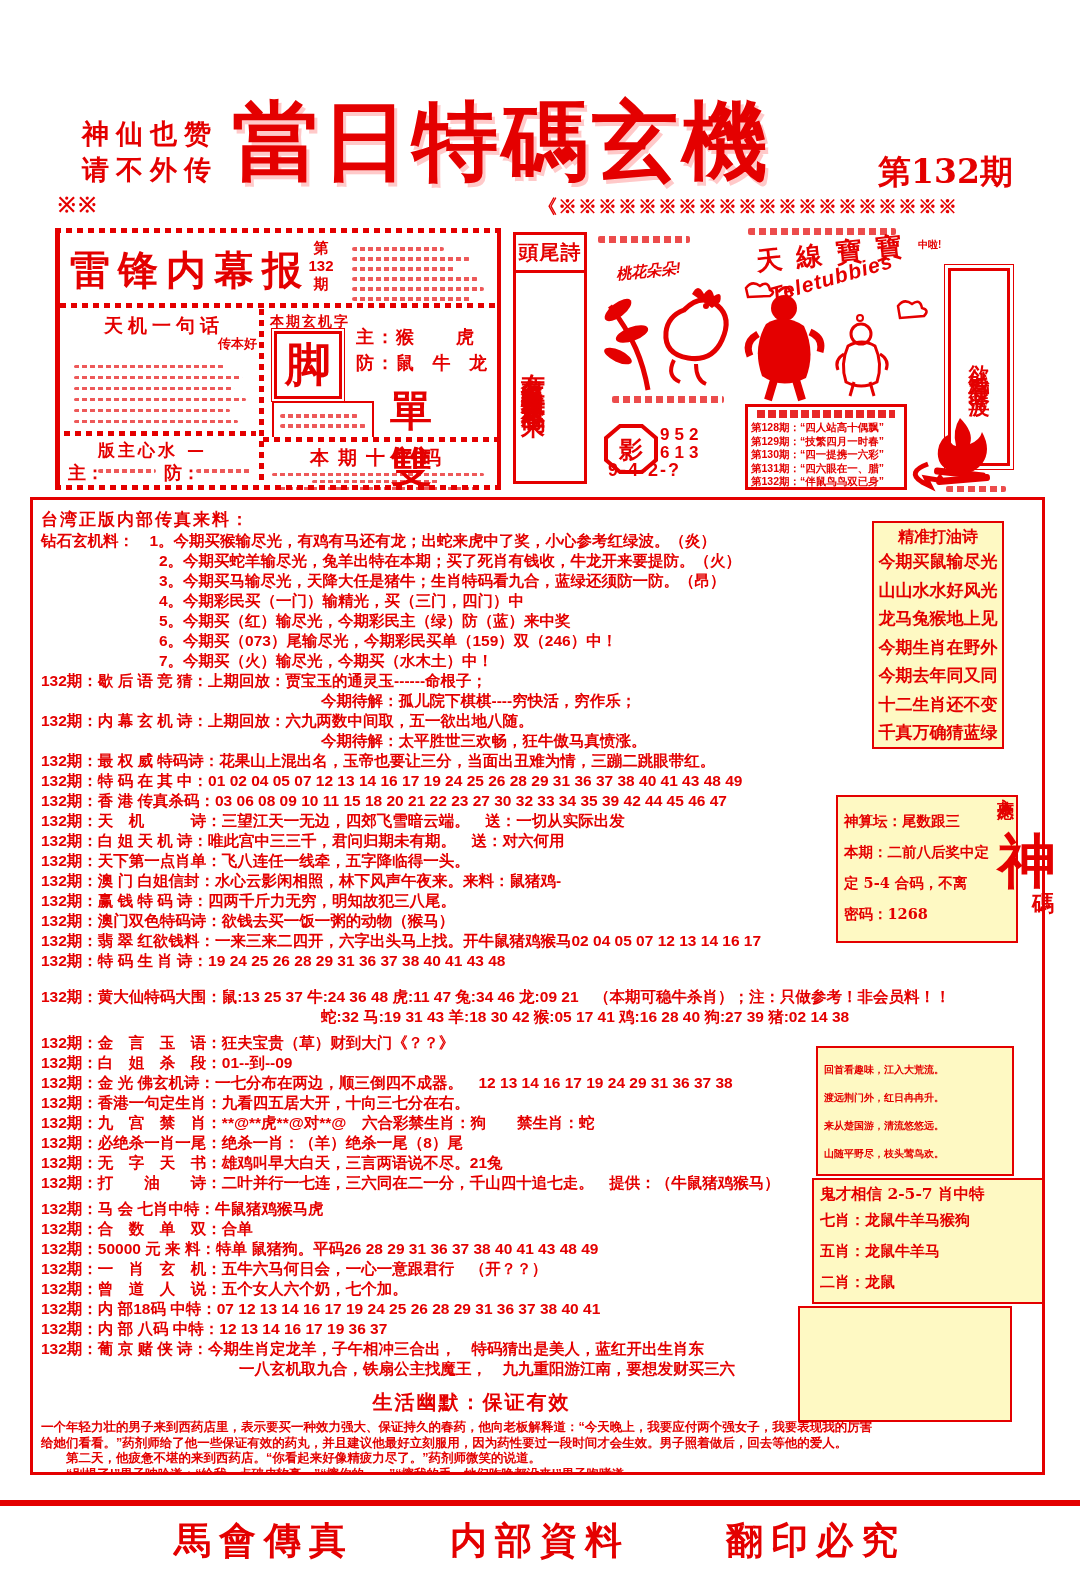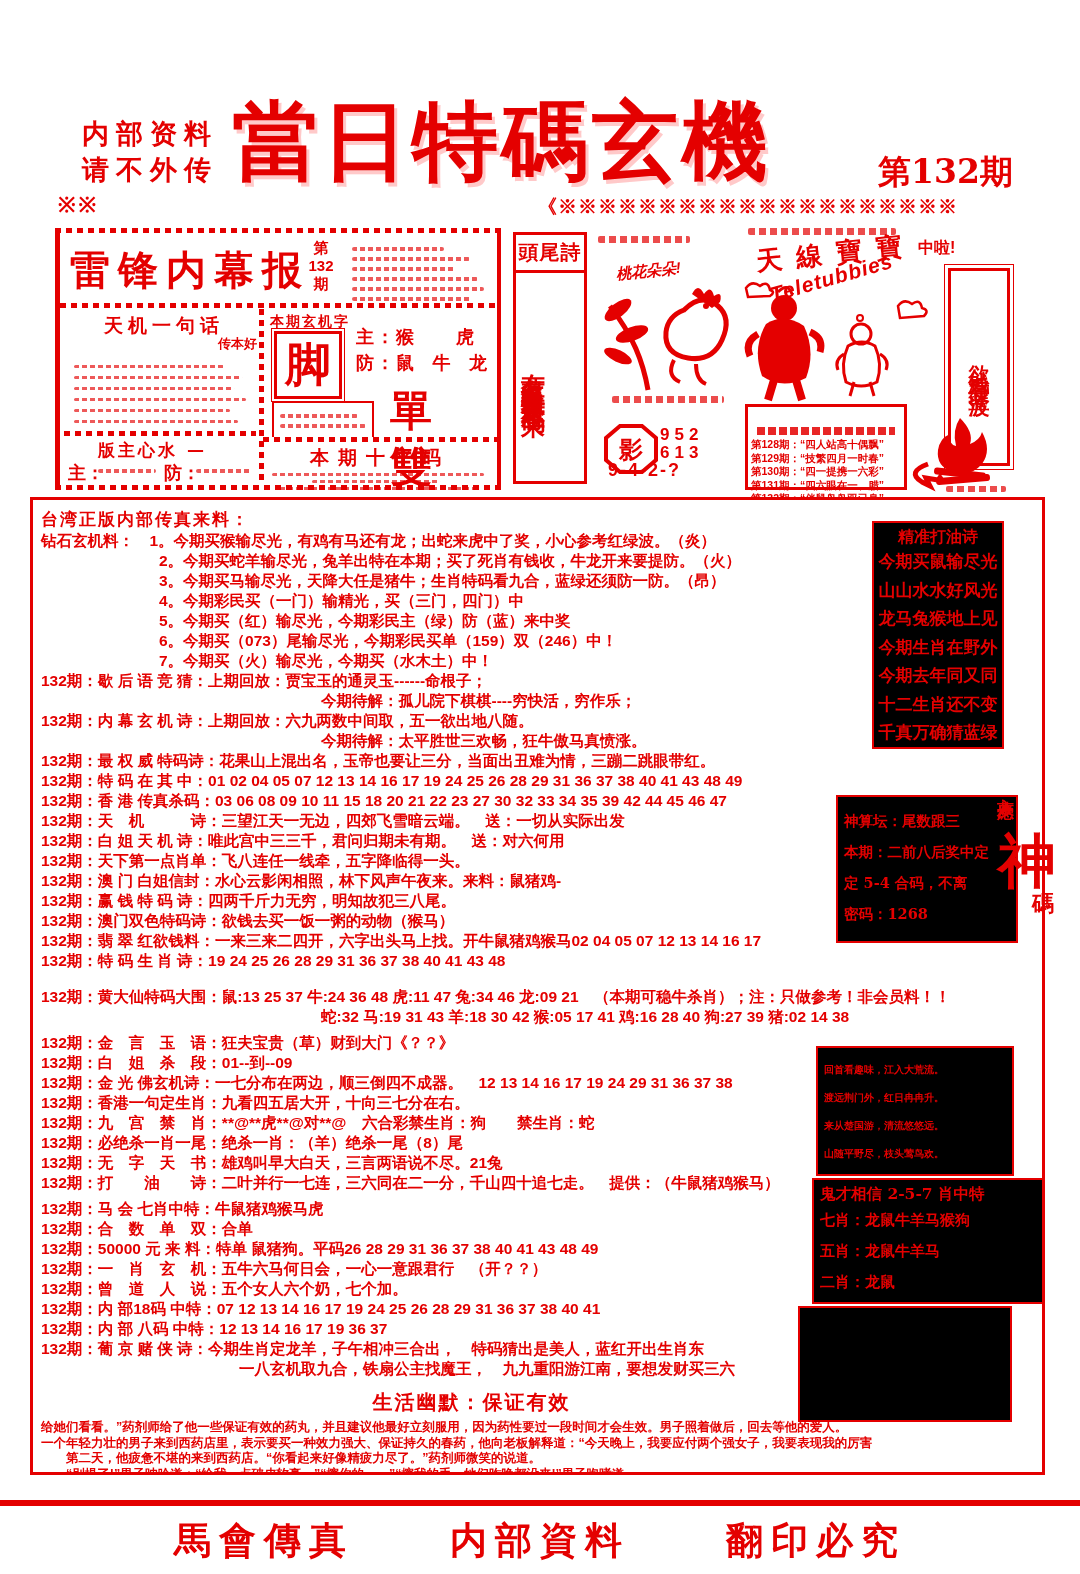--- a/index.html
+++ b/index.html
@@ -56,22 +56,22 @@
   
   .flower-cap{left:616px;top:262px;font-size:15px;font-weight:bold;font-style:italic;transform:rotate(-6deg);}
   .mini-strip{height:7px;background:repeating-linear-gradient(90deg,rgba(228,0,0,.7) 0 7px,transparent 7px 11px);border-radius:2px;}
   .stamp-num{left:660px;top:426px;font-size:17px;font-weight:bold;line-height:18px;letter-spacing:5px;}
   .stamp-formula{left:608px;top:460px;font-size:18px;font-weight:bold;letter-spacing:2px;}
 
   
   .tt-title{left:756px;top:236px;font-size:26px;font-weight:bold;letter-spacing:14px;transform:rotate(-6deg);
             font-family:"DejaVu Serif",serif;white-space:nowrap;}
   .tt-logo{left:768px;top:266px;font-size:21px;font-weight:bold;font-style:italic;transform:rotate(-16deg);letter-spacing:1px;}
-  .tt-callout{left:918px;top:238px;font-size:16px;font-weight:bold;}
-  .hist{left:745px;top:404px;width:162px;height:86px;border:3px solid var(--r);box-sizing:border-box;padding:19px 3px;background:#fff;}
+  .tt-callout{left:918px;top:238px;font-size:10px;font-weight:bold;}
+  .hist{left:745px;top:404px;width:162px;height:86px;border:3px solid var(--r);box-sizing:border-box;padding:2px 3px;background:#fff;}
   .hist-h{height:8px;margin:1px 6px 3px;background:repeating-linear-gradient(90deg,rgba(228,0,0,.85) 0 8px,transparent 8px 11px);}
   .hist-line{font-size:10.5px;font-weight:bold;line-height:13.5px;white-space:nowrap;}
   .vstamp{left:948px;top:268px;width:56px;height:192px;border:3px solid var(--r);
           box-shadow:0 0 0 3px #fff,0 0 0 4px var(--r);background:#fff;
           display:flex;align-items:center;justify-content:center;}
   .vstamp span{writing-mode:vertical-rl;font-size:21px;font-weight:bold;letter-spacing:6px;font-family:"DejaVu Serif",serif;}
 
   
   .main{left:30px;top:497px;width:1015px;height:978px;border:3px solid var(--r);box-sizing:border-box;
         padding:8px 0 0 8px;overflow:hidden;background:#fff;}
@@ -79,21 +79,21 @@
   .mline{font-size:15.5px;font-weight:bold;line-height:20px;white-space:nowrap;}
   .ind{padding-left:118px;}
   .ind2{padding-left:280px;}
   .ind3{padding-left:198px;}
   .gap{margin-top:16px;}
   .gap-sm{margin-top:6px;}
   .humor-t{text-align:center;font-size:20px;font-weight:bold;margin:10px 140px 4px 0;letter-spacing:2px;}
   .humor p{margin:0;font-size:12.5px;font-weight:bold;line-height:15.5px;white-space:nowrap;}
 
   
-  .rbox{border:2px solid var(--r);background:#000000;box-sizing:border-box;}
+  .rbox{border:2px solid var(--r);background:#fef9c3;box-sizing:border-box;}
   .dayou{left:872px;top:521px;width:132px;height:228px;text-align:center;padding-top:4px;}
   .dayou .t{font-size:16px;font-weight:bold;}
   .dayou .l{font-size:17px;font-weight:bold;line-height:28.5px;white-space:nowrap;}
   .shensuan{left:836px;top:795px;width:182px;height:148px;padding:8px 6px;font-family:"DejaVu Serif",serif;}
   .shensuan .l{font-size:14.5px;font-weight:bold;line-height:31px;white-space:nowrap;}
   .seal{position:absolute;right:-36px;top:-12px;width:70px;height:150px;}
   .seal .v{position:absolute;right:34px;top:0;writing-mode:vertical-rl;font-size:17px;font-weight:bold;
            font-family:"DejaVu Serif",serif;letter-spacing:2px;}
   .seal .big{position:absolute;right:-4px;top:38px;font-size:58px;font-weight:bold;font-family:"DejaVu Serif",serif;}
   .seal .sm{position:absolute;right:-2px;top:104px;font-size:22px;font-weight:bold;font-family:"DejaVu Serif",serif;}
@@ -108,21 +108,21 @@
   .rule{left:0;top:1500px;width:1080px;height:6px;background:var(--r);}
   .footer{left:0;top:1516px;width:1080px;display:flex;justify-content:center;gap:96px;}
   .footer div{font-size:37px;font-weight:bold;letter-spacing:8px;font-family:"DejaVu Serif",serif;}
 </style>
 </head>
 <body>
 
 <div class="page">
 
   <div class="abs hdr-note">
-    <div>内部资料</div>
+    <div>神仙也赞</div>
     <div>请不外传</div>
   </div>
   <div class="abs hdr-title">當日特碼玄機</div>
   <div class="abs hdr-issue">第132期</div>
   <div class="abs stars-l">※※</div>
   <div class="abs stars-row">《※※※※※※※※※※※※※※※※※※※※</div>
 
   <div class="abs lf">
     <div class="lf-in">
       <div class="abs lf-mast">雷锋内幕报</div>
@@ -295,22 +295,22 @@
         <div class="mline">132期：一　肖　玄　机：五牛六马何日会，一心一意跟君行　（开？？）</div>
         <div class="mline">132期：曾　道　人　说：五个女人六个奶，七个加。</div>
         <div class="mline">132期：内 部18码 中特：07 12 13 14 16 17 19 24 25 26 28 29 31 36 37 38 40 41</div>
         <div class="mline">132期：内 部 八码 中特：12 13 14 16 17 19 36 37</div>
         <div class="mline">132期：葡 京 赌 侠 诗：今期生肖定龙羊，子午相冲三合出，　特码猜出是美人，蓝红开出生肖东</div>
         <div class="mline ind3">一八玄机取九合，铁扇公主找魔王，　九九重阳游江南，要想发财买三六</div>
       </div>
     <div class="humor-t">生活幽默：保证有效</div>
     <div class="humor">
 
-    <p>给她们看看。”药剂师给了他一些保证有效的药丸，并且建议他最好立刻服用，因为药性要过一段时间才会生效。男子照着做后，回去等他的爱人。</p>
-        <p>一个年轻力壮的男子来到西药店里，表示要买一种效力强大、保证持久的春药，他向老板解释道：“今天晚上，我要应付两个强女子，我要表现我的厉害</p>
+    <p>一个年轻力壮的男子来到西药店里，表示要买一种效力强大、保证持久的春药，他向老板解释道：“今天晚上，我要应付两个强女子，我要表现我的厉害</p>
+        <p>给她们看看。”药剂师给了他一些保证有效的药丸，并且建议他最好立刻服用，因为药性要过一段时间才会生效。男子照着做后，回去等他的爱人。</p>
         <p>　　第二天，他疲惫不堪的来到西药店。“你看起来好像精疲力尽了。”药剂师微笑的说道。</p>
         <p>　　“别提了!”男子呻吟道：“给我一点破皮软膏。”“擦你的……”“擦我的手，她们昨晚都没来!”男子咆哮道</p>
       </div>
   </div>
 
   <div class="abs rbox dayou">
     <div class="t">精准打油诗</div>
     <div>
 
     <div class="l">今期买鼠输尽光</div>

